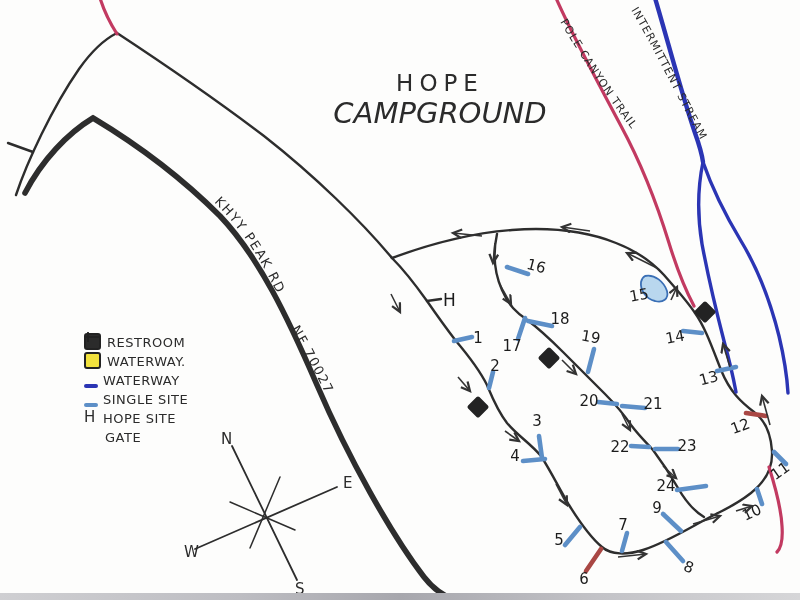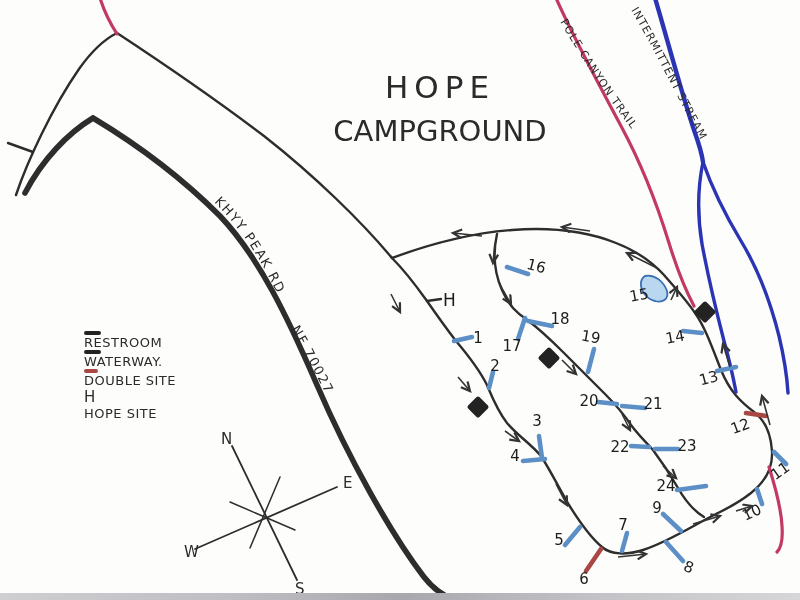--- a/index.html
+++ b/index.html
@@ -20,25 +20,25 @@
   .site-num{font-size:15px;fill:#1c1c1c;}
   .host-h{font-size:17px;fill:#1c1c1c;}
   .maplabel{fill:#2b2b2b;letter-spacing:1.5px;}
   .lbl-road{font-size:13px;}
   .lbl-trail{font-size:11px;letter-spacing:1px;}
   .compass-line{stroke:#2d2d2d;stroke-width:1.8;stroke-linecap:round;}
   .compass-minor{stroke-width:1.5;}
   .compass-letter{font-size:15px;fill:#2b2b2b;}
   
   .title{position:absolute;left:300px;top:72px;width:280px;text-align:center;line-height:1.0;}
-  .title .t1{font-size:31px;letter-spacing:6px;}
-  .title .t2{font-size:29px;letter-spacing:0px;margin-top:14px;}
+  .title .t1{font-size:23px;letter-spacing:6px;}
+  .title .t2{font-size:29px;letter-spacing:0px;margin-top:4px;font-style:italic;}
   
   .legend{position:absolute;left:84px;top:331px;font-size:13px;letter-spacing:.5px;}
-  .legend-row{display:flex;align-items:flex-start;height:19px;white-space:nowrap;flex-direction:column;}
+  .legend-row{display:flex;align-items:flex-end;height:19px;white-space:nowrap;}
   .sym{display:inline-flex;align-items:center;justify-content:flex-start;width:18px;margin-right:3px;}
   .sym-square{width:13px;height:13px;border:2px solid #222;border-radius:3px;margin-right:6px;}
   .sym-dash{width:14px;height:4px;border-radius:2px;margin-right:5px;}
   .sym-H{font-size:15px;font-weight:500;width:14px;margin-right:5px;}
   .photo-edge{position:absolute;left:0;bottom:0;width:800px;height:7px;
       background:linear-gradient(90deg,#cfcfd2 0%,#bdbdc2 30%,#a7a7ad 50%,#c3c3c7 75%,#d6d6d8 100%);}
 </style>
 </head>
 <body>
 
@@ -174,23 +174,36 @@
   <div class="legend" id="legend">
       <div class="legend-row">
         <span class="sym-square" style="background: rgb(43, 43, 43);"></span>
         <span>RESTROOM</span>
       </div>
       <div class="legend-row">
         <span class="sym-square" style="background: rgb(242, 226, 61);"></span>
         <span>WATERWAY.</span>
       </div>
       <div class="legend-row">
-        <span class="sym-dash" style="background: rgb(169, 71, 68);"></span>
-        <span>DOUBLE SITE</span>
+        <span class="sym-dash" style="background: rgb(43, 53, 180);"></span>
+        <span>WATERWAY</span>
+      </div>
+      <div class="legend-row">
+        <span class="sym-dash" style="background: rgb(93, 143, 199);"></span>
+        <span>SINGLE SITE</span>
       </div>
       <div class="legend-row">
         <span class="sym-H">H</span>
         <span>HOPE SITE</span>
       </div>
+      <div class="legend-row">
+        <span class="sym">
+          <svg width="18" height="12">
+            <line x1="4" y1="1" x2="4" y2="11" stroke="#222" stroke-width="1.8"></line>
+            <line x1="1" y1="6" x2="16" y2="6" stroke="#222" stroke-width="1.8"></line>
+          </svg>
+        </span>
+        <span>GATE</span>
+      </div>
     </div>
 
   <div class="photo-edge"></div>
 </div>
 
 </body></html>

